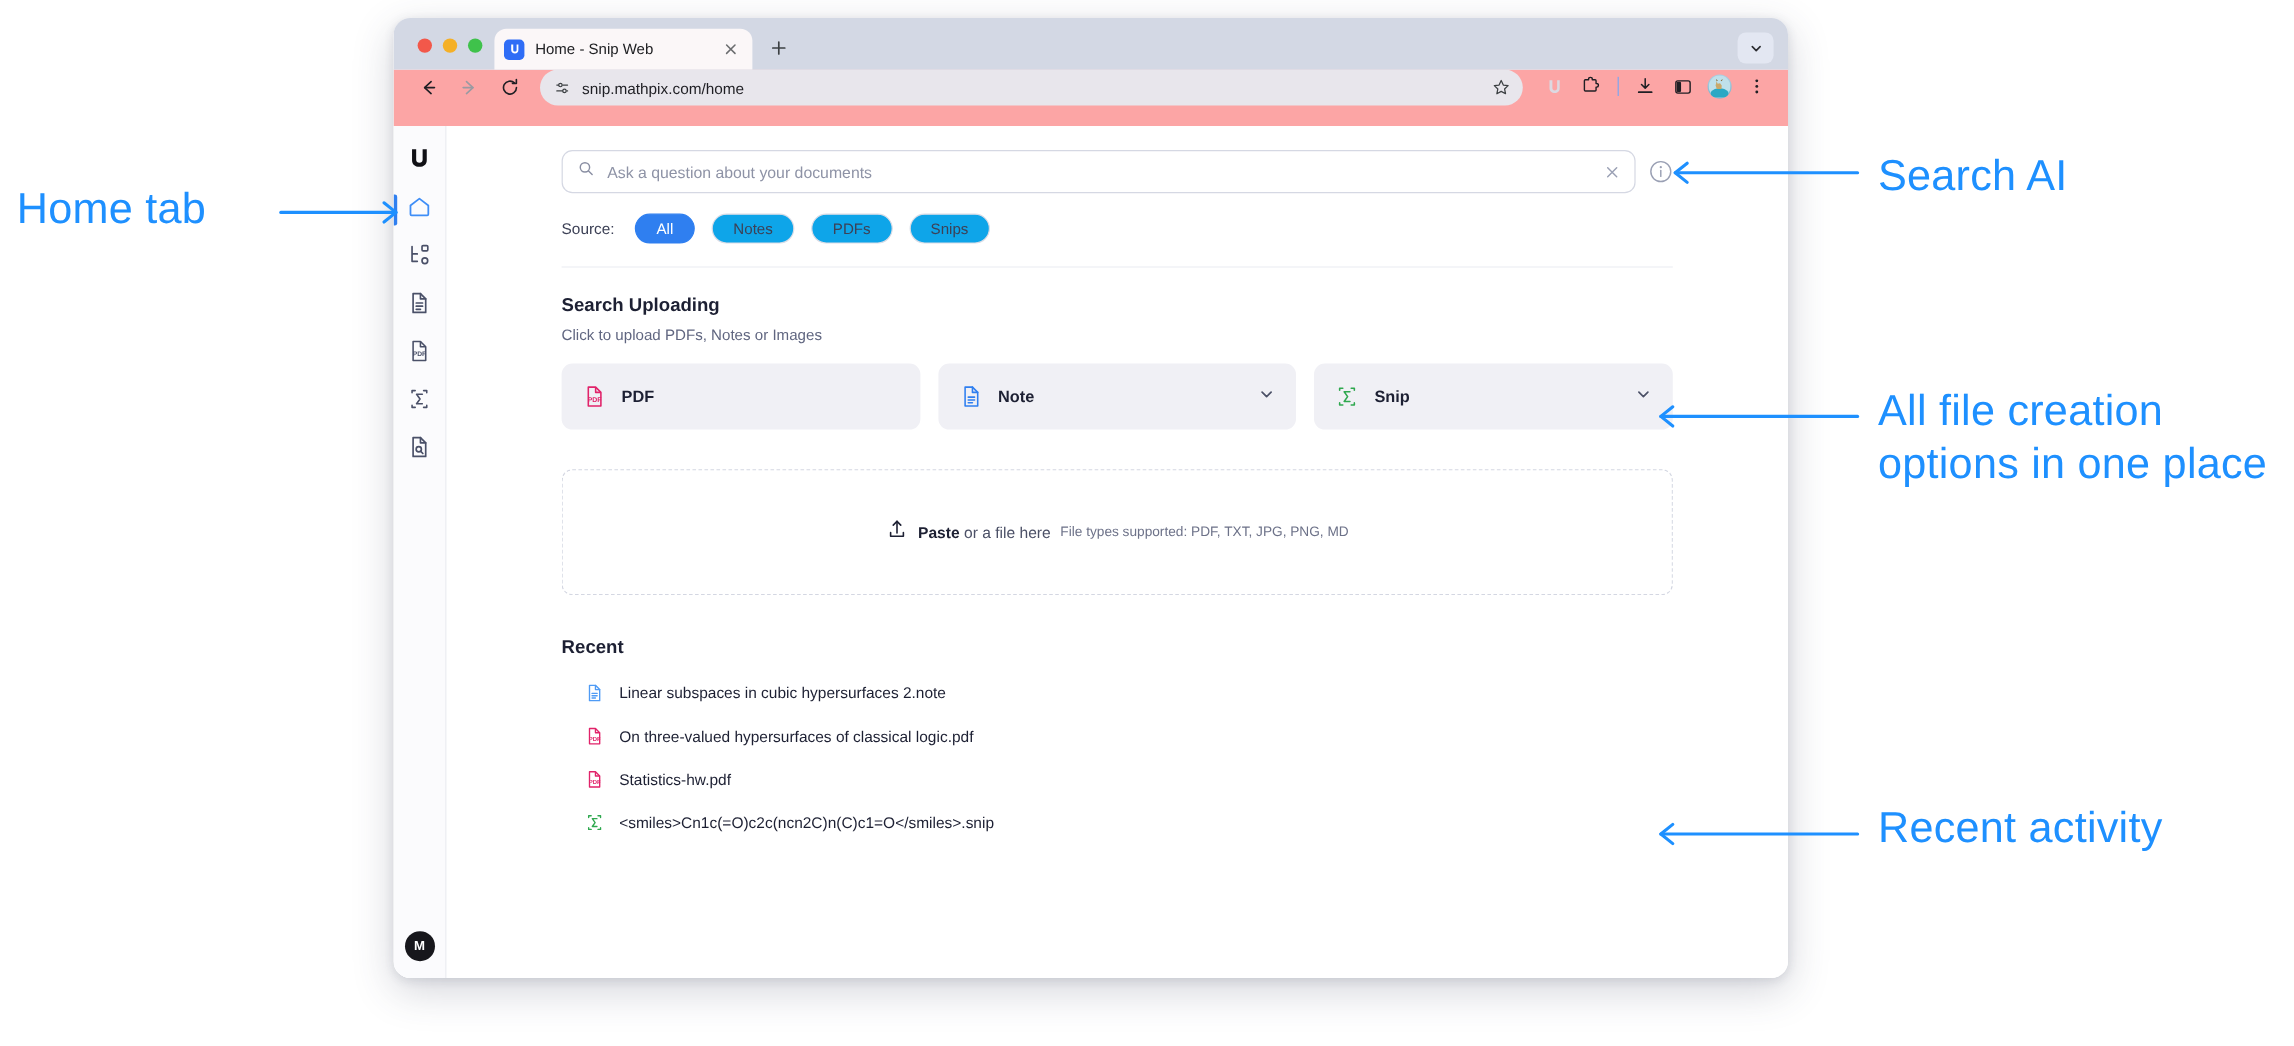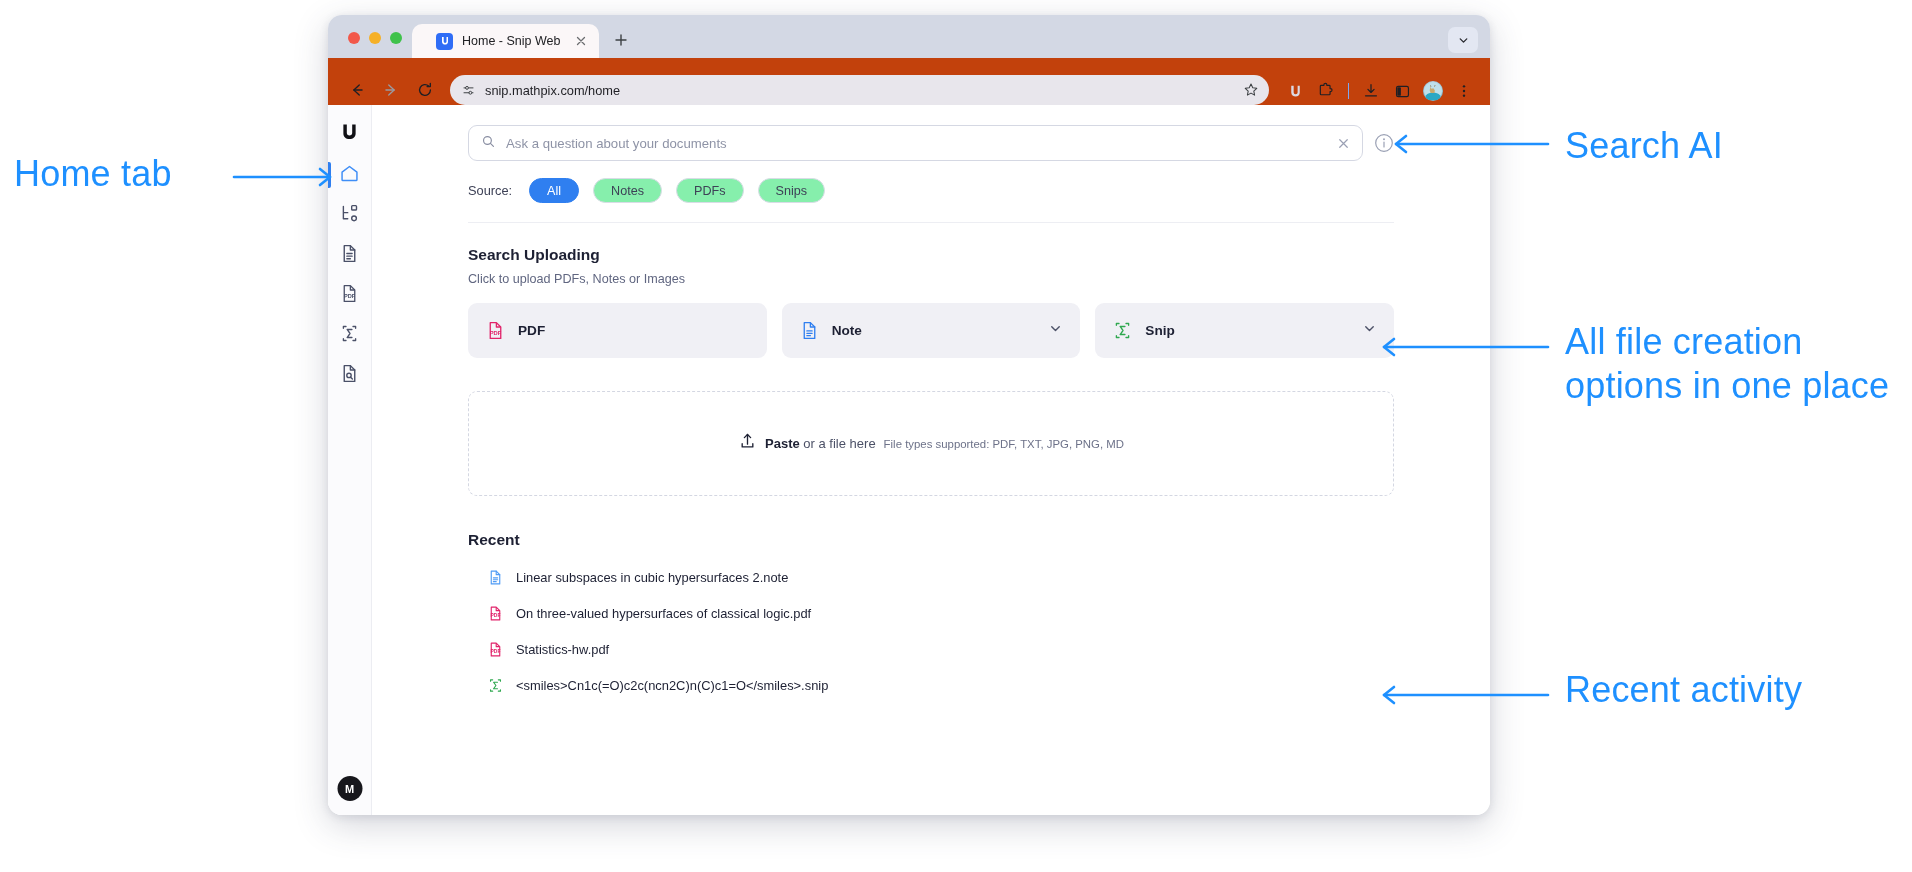--- a/index.html
+++ b/index.html
@@ -28,24 +28,24 @@
     display: flex; align-items: flex-end; position: relative;
     padding-left: 12px; flex: 0 0 auto;
   }
   .traffic { display: flex; align-items: center; gap: 9px; padding: 0 10px 14px 8px; }
   .dot { width: 12px; height: 12px; border-radius: 50%; }
   .dot.red { background: #f2584a; }
   .dot.amber { background: #f5b027; }
   .dot.green { background: #3fc24b; }
 
   .tab {
-    height: 34px; width: 187px; background: #fbf7f8;
+    height: 34px; width: 215px; background: #fbf7f8;
     border-radius: 10px 10px 0 0;
     display: flex; align-items: center; gap: 9px;
-    padding: 0 10px 0 24px; position: relative;
+    padding: 0 10px 0 8px; position: relative;
   }
   .favicon {
     width: 17px; height: 17px; border-radius: 4px;
     background: #2f6df6; flex: 0 0 auto;
     display: flex; align-items: center; justify-content: center;
   }
   .tab-title {
     font-size: 12.5px; color: #202124; white-space: nowrap;
     overflow: hidden; text-overflow: ellipsis; flex: 1 1 auto;
   }
@@ -57,22 +57,22 @@
   }
   .tabsearch {
     position: absolute; right: 12px; bottom: 5px;
     width: 30px; height: 26px; border-radius: 7px;
     background: #e3e7f2;
     display: flex; align-items: center; justify-content: center;
   }
 
   
   .toolbar {
-    height: 47px; background: #c2410c; flex: 0 0 auto;
-    display: flex; align-items: flex-end; padding: 0 12px 0 14px; gap: 4px;
+    height: 47px; background: #fca5a5; flex: 0 0 auto;
+    display: flex; align-items: flex-start; padding: 0 12px 0 14px; gap: 4px;
   }
   .navbtn {
     width: 30px; height: 30px; border-radius: 50%;
     display: flex; align-items: center; justify-content: center;
     flex: 0 0 auto;
   }
   .omnibox {
     flex: 1 1 auto; height: 30px; margin: 0 8px 0 6px;
     background: #e8e6ec; border-radius: 16px;
     display: flex; align-items: center; padding: 0 10px 0 11px; gap: 9px;
@@ -126,21 +126,21 @@
     flex: 1 1 auto; height: 36px; border: 1px solid #d5d8e3; border-radius: 9px;
     display: flex; align-items: center; gap: 10px; padding: 0 11px 0 12px; background: #fff;
   }
   .search-ph { flex: 1 1 auto; font-size: 13.2px; color: #8e93a6; }
   .info-ic { width: 20px; height: 20px; flex: 0 0 auto; }
 
   .sourcerow { display: flex; align-items: center; gap: 14px; margin-top: 17px; padding: 0 2px; }
   .source-label { font-size: 12.8px; color: #3d4156; margin-right: 3px; }
   .chip {
     height: 25px; padding: 0 17px; border-radius: 13px;
-    border: 1px solid #d9dce6; background: #86efac; color: #3d4156;
+    border: 1px solid #d9dce6; background: #0ea5e9; color: #3d4156;
     font-size: 12.6px; display: flex; align-items: center; justify-content: center;
   }
   .chip.on { background: #2f7ff0; border-color: #2f7ff0; color: #fff; }
 
   .divider { height: 1px; background: #edeef3; margin: 19px 2px 0 2px; }
 
   
   .sec-title { font-size: 15.5px; font-weight: 700; color: #1d2033; margin: 23px 0 0 2px; }
   .sec-sub { font-size: 12.6px; color: #606680; margin: 8px 0 0 2px; }
 

